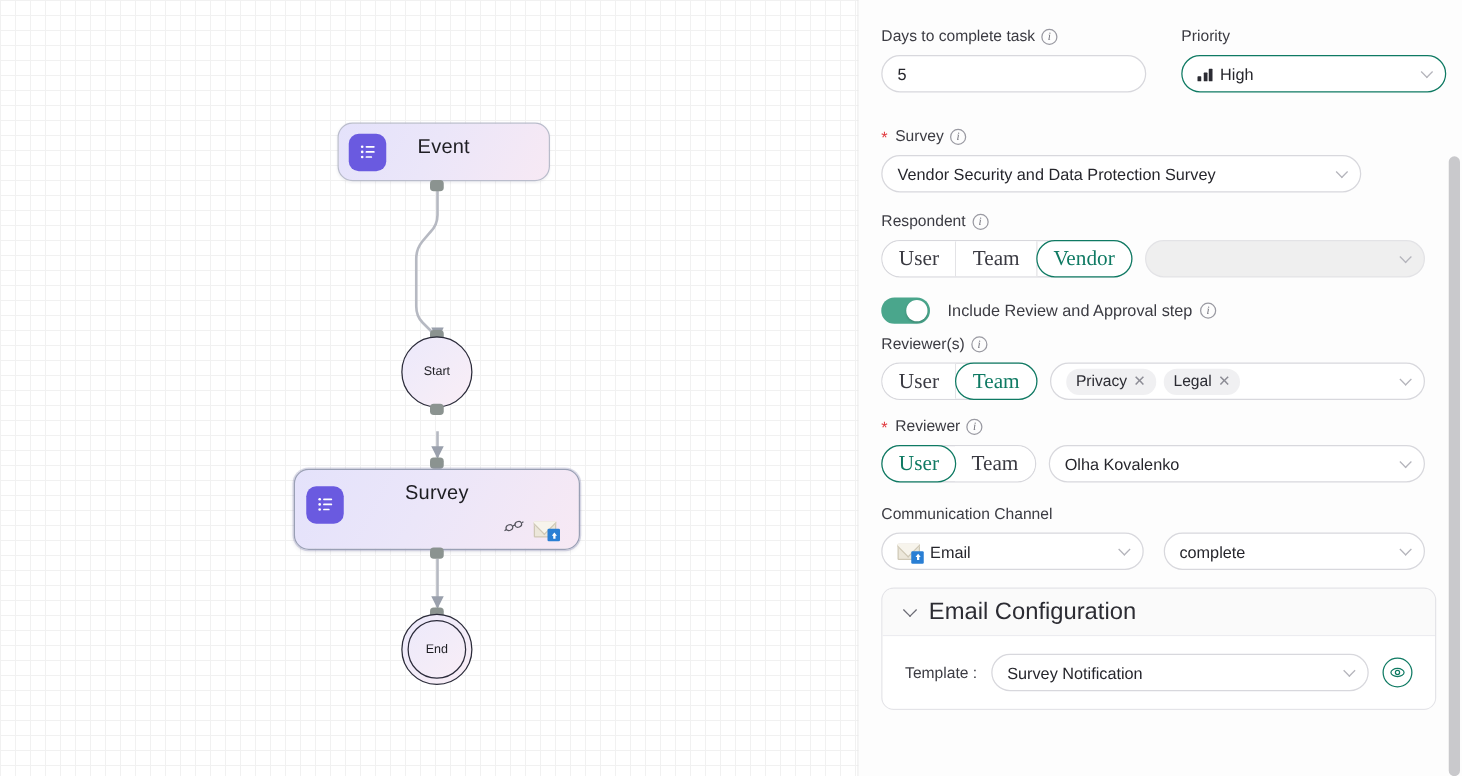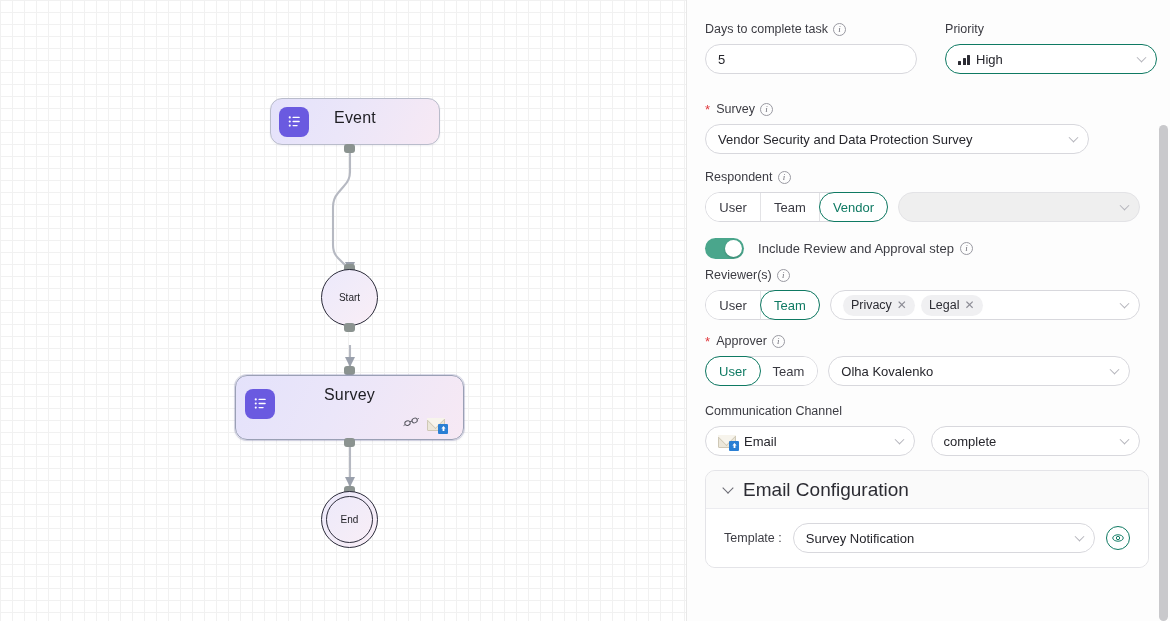--- a/index.html
+++ b/index.html
@@ -151,24 +151,25 @@
     border: 1px solid #d8d8dd;
     border-radius: 16px;
     height: 30px;
     background: #fff;
     overflow: visible;
   }
   .seg-btn {
     min-width: 55px;
     padding: 0 13px;
     display: flex; align-items: center; justify-content: center;
-    font-size: 13px; color: #3a3a42;
+    font-size: 17px; color: #3a3a42;
     border-right: 1px solid #e3e3e6;
     cursor: pointer;
     background: #fff;
+    font-family: Liberation Serif, serif;
   }
   .seg-btn:first-child { border-radius: 16px 0 0 16px; }
   .seg-btn:last-child { border-right: none; border-radius: 0 16px 16px 0; }
   .seg-btn.active {
     color: #0f7a63;
     border: 1.6px solid #0f7a63;
     border-radius: 16px;
     margin: -1px;
     background: #fff;
     position: relative; z-index: 2; text-align: center;
@@ -447,21 +448,21 @@
               </span>
             </span>
             <span class="caret"></span>
           </div>
         </div>
       </div>
 
       <div class="field" style="margin-top:11px;">
         <div class="label">
           <span class="req-star">*</span>
-          <span>Approver</span>
+          <span>Reviewer</span>
           <span class="info-icon">i</span>
         </div>
         <div class="inline">
           <div class="seg">
             <div class="seg-btn active">User</div>
             <div class="seg-btn">Team</div>
           </div>
           <div class="select w-approver-sel">
             <span>Olha Kovalenko</span>
             <span class="caret"></span>

